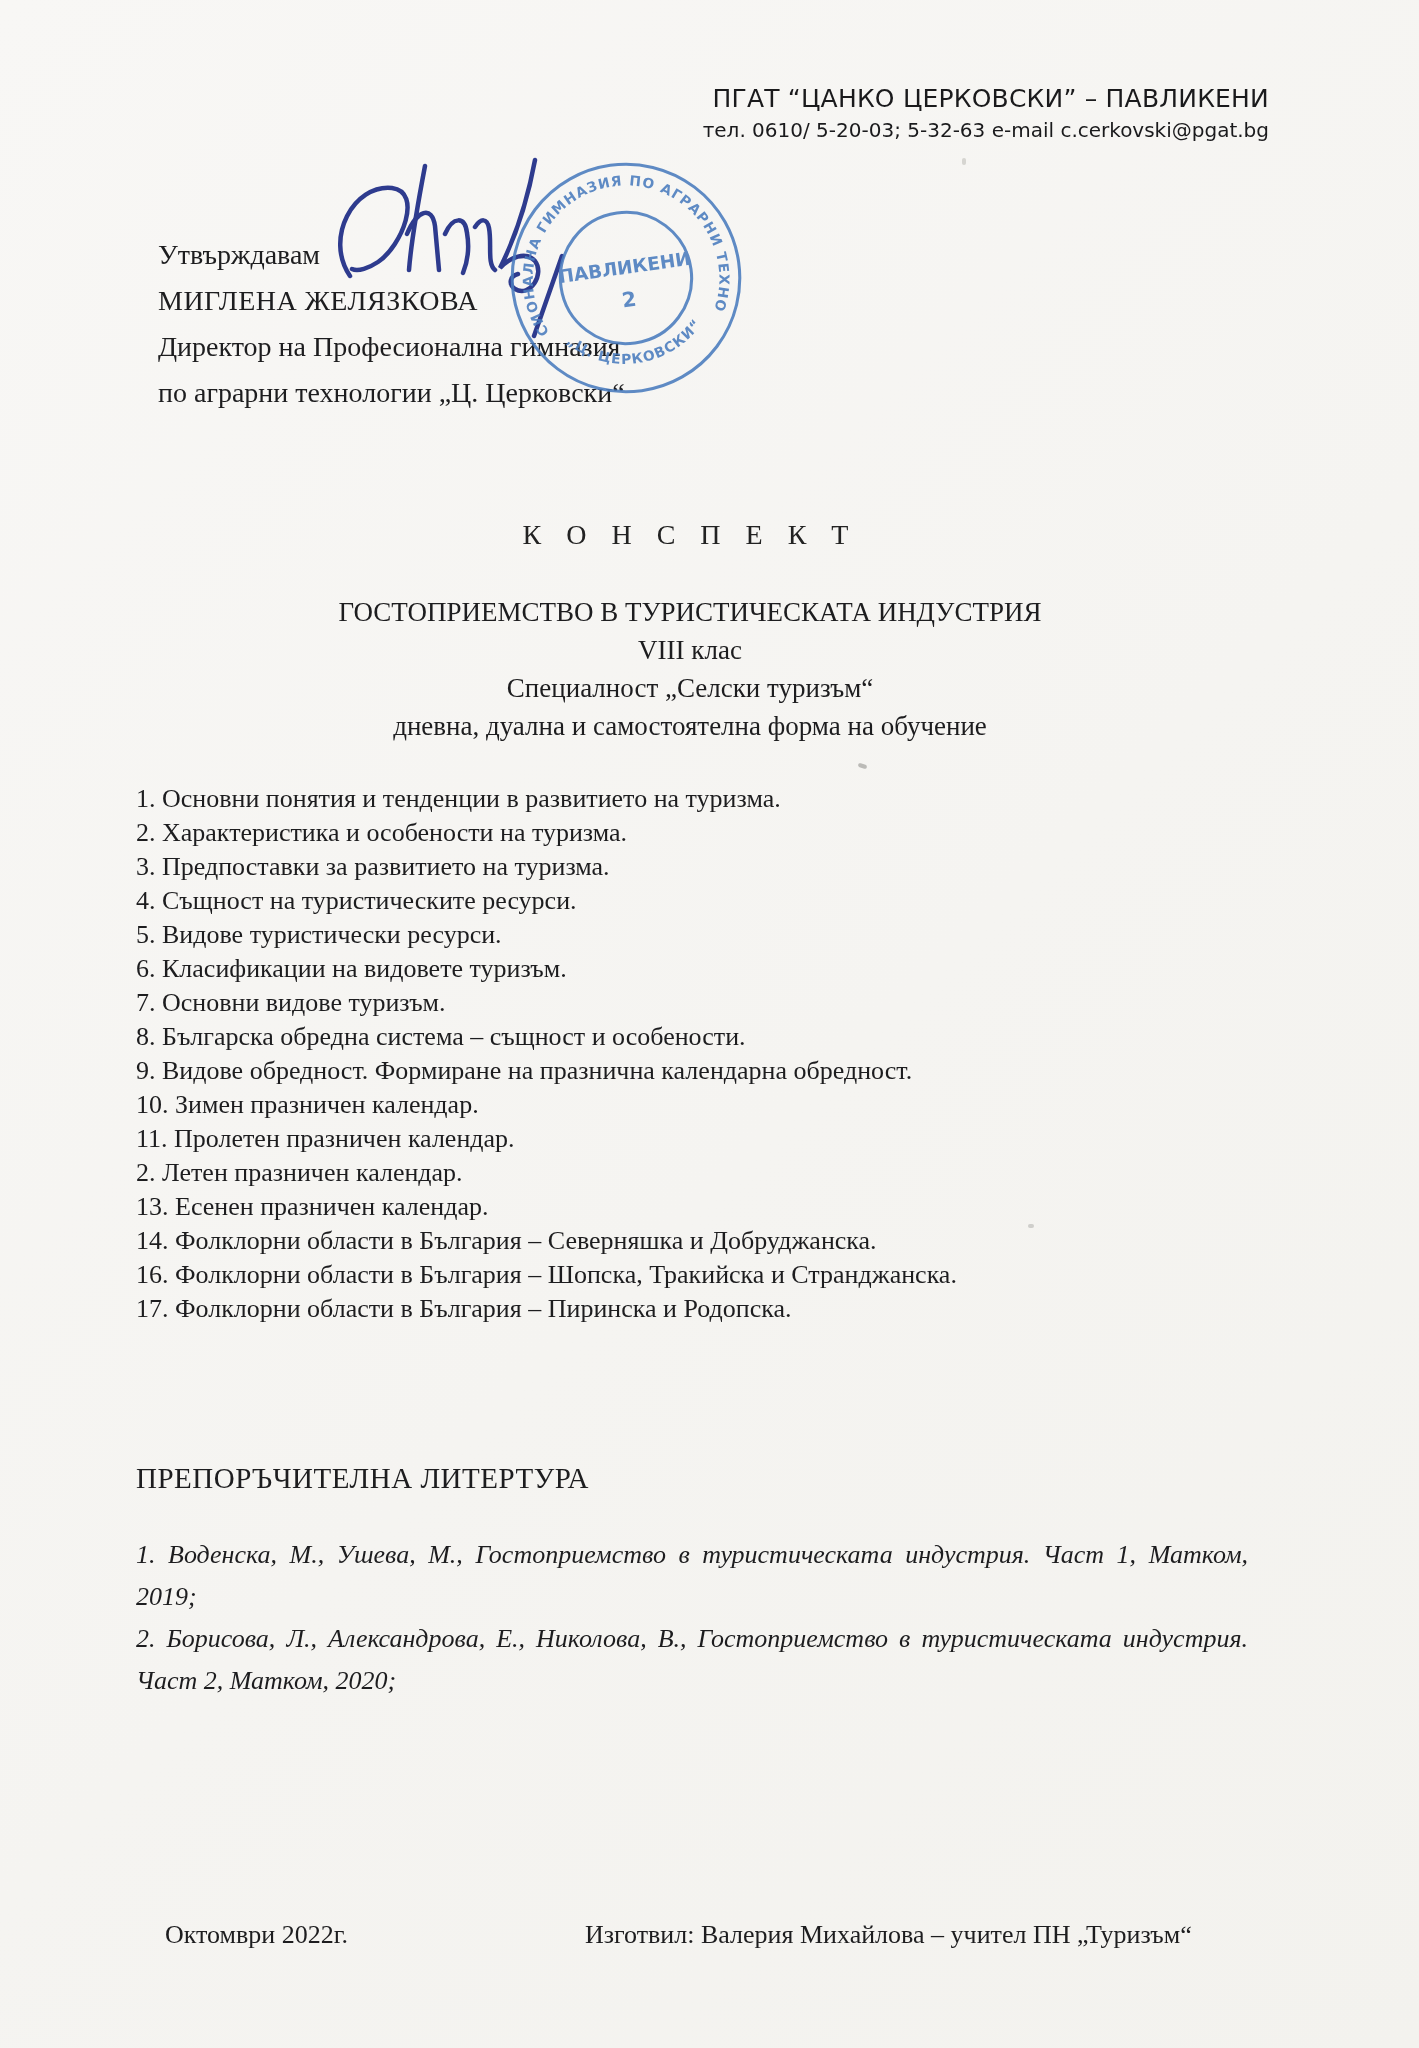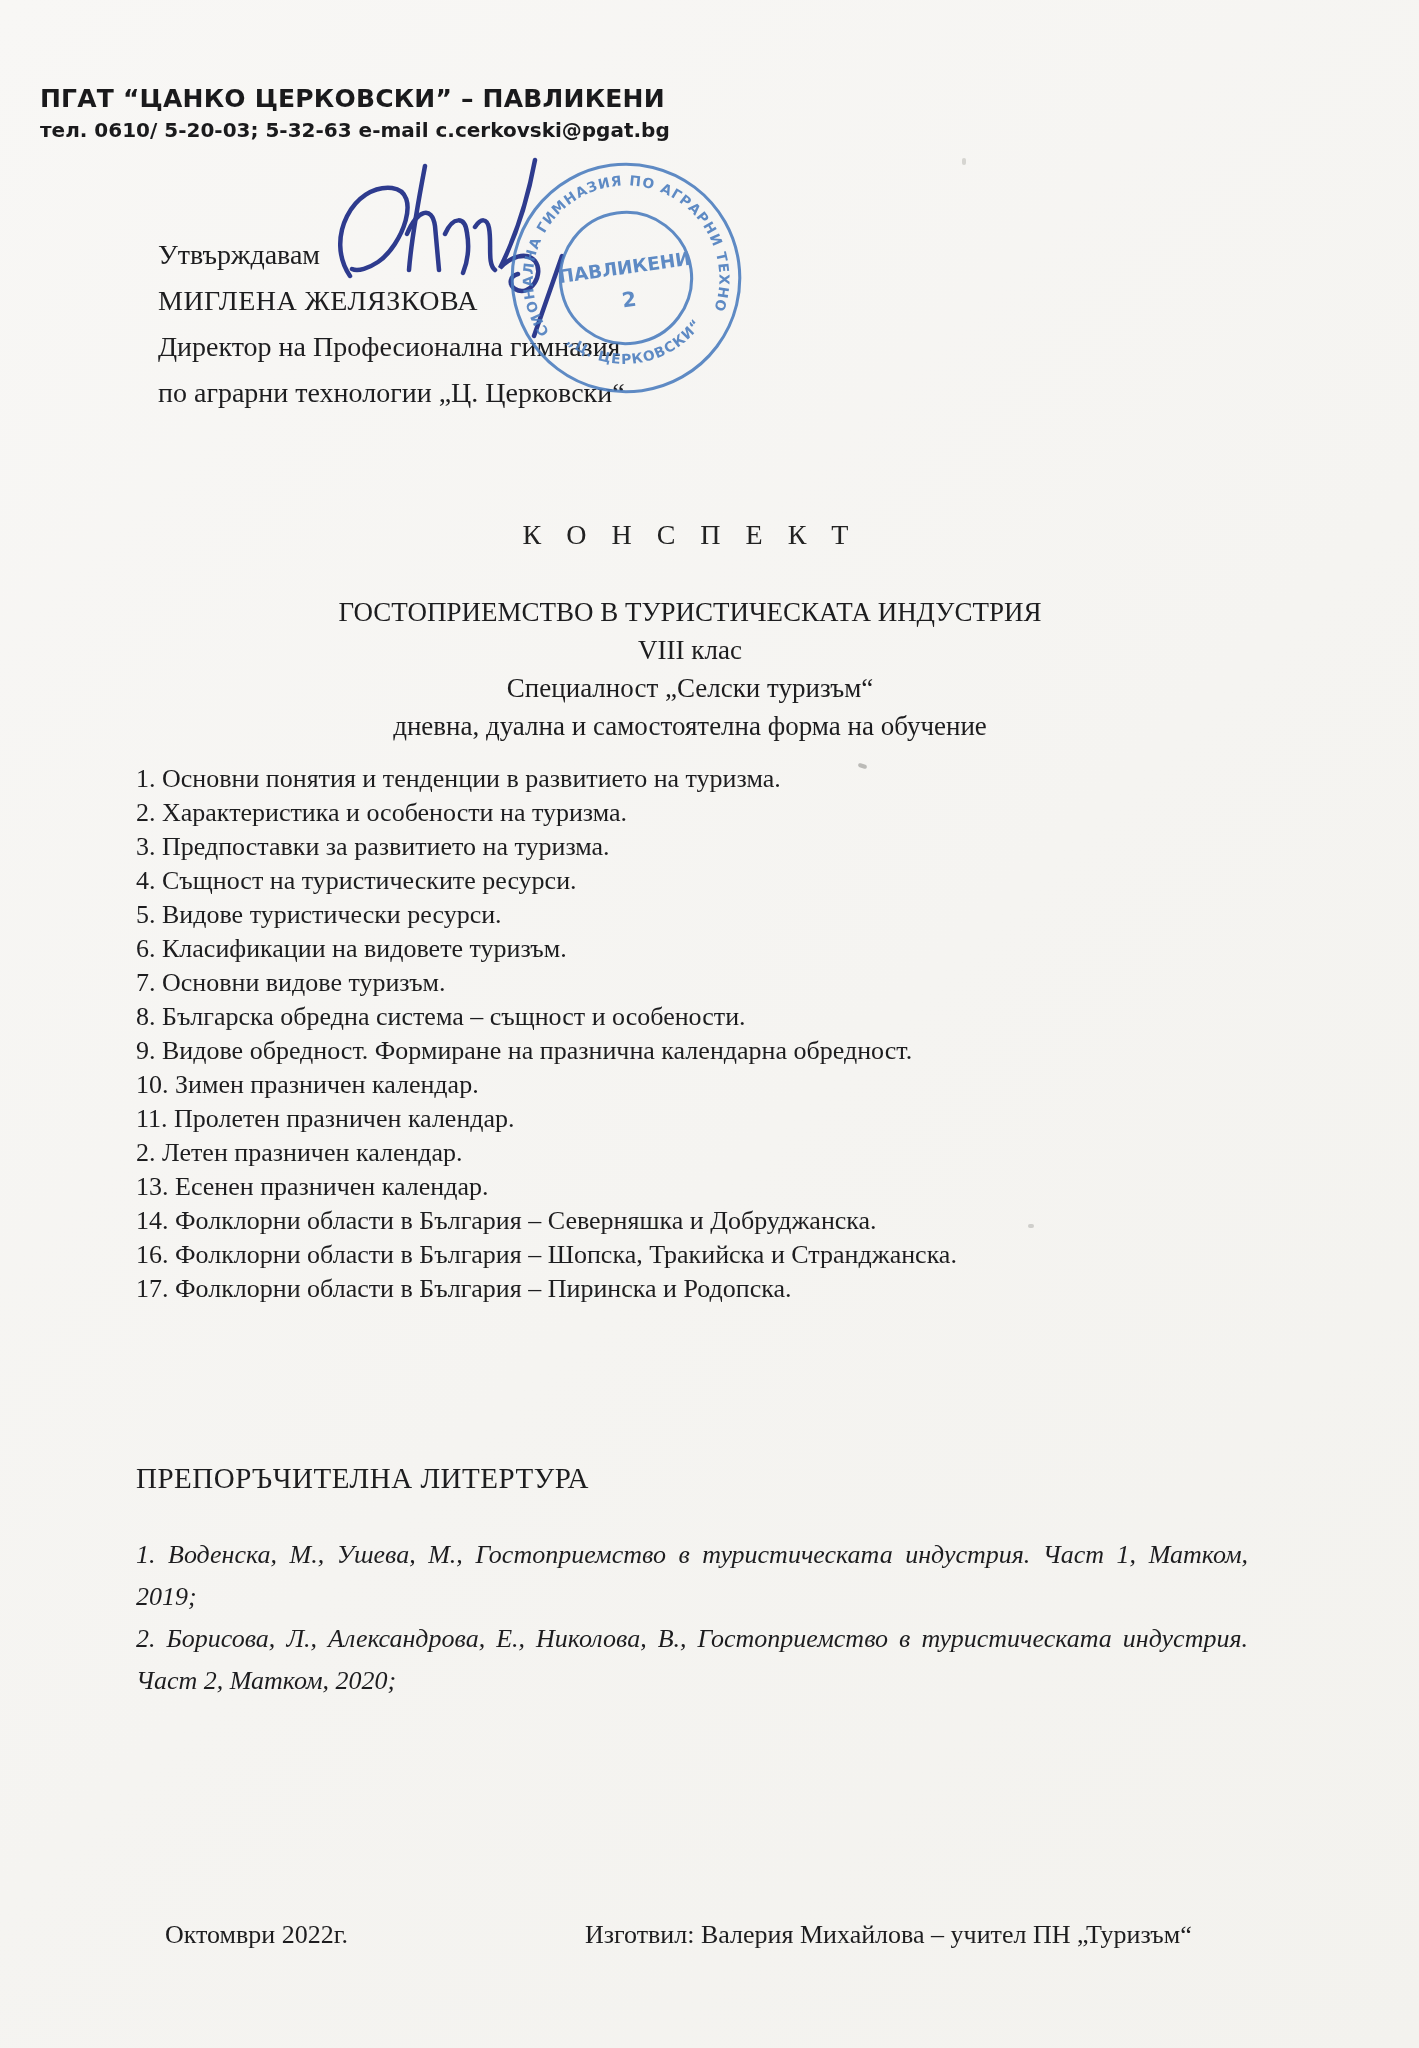--- a/index.html
+++ b/index.html
@@ -7,38 +7,38 @@
     position:relative;
     width:1419px;height:2048px;
     margin:0 auto;
     background:linear-gradient(135deg,#f8f7f5 0%,#f5f4f1 55%,#f3f2ee 100%);
     font-family:"Liberation Serif", serif;
     color:#1d1d1f;
     overflow:hidden;
     box-shadow:0 0 6px rgba(0,0,0,.25);
   }
   
-  .hdr{position:absolute;left:40px;right:150px;text-align:left;
-       font-family:"DejaVu Sans", sans-serif;font-weight:bold;color:#1a1a1c;}
+  .hdr{position:absolute;left:40px;right:150px;text-align:right;
+       font-family:"DejaVu Sans", sans-serif;font-weight:normal;color:#1a1a1c;}
   .hdr1{top:84px;font-size:25px;letter-spacing:.2px;}
   .hdr2{top:118px;font-size:20px;}
   
   .approval{position:absolute;left:158px;top:232px;font-size:28px;line-height:46px;white-space:nowrap;}
   .approval .name{letter-spacing:.5px;}
   
   .sig{position:absolute;left:328px;top:138px;width:260px;height:205px;}
   
   .stamp{position:absolute;left:503px;top:155px;width:246px;height:246px;opacity:.88;}
   
   .title{position:absolute;left:135px;width:1110px;top:519px;text-align:center;
          font-size:28px;letter-spacing:9px;color:#222;}
   .subject{position:absolute;left:135px;width:1110px;top:593px;text-align:center;
            font-size:27px;line-height:38px;}
   
-  .topics{position:absolute;left:136px;top:762px;font-size:26px;line-height:34px;white-space:nowrap;}
+  .topics{position:absolute;left:136px;top:782px;font-size:26px;line-height:34px;white-space:nowrap;}
   
   .lit-heading{position:absolute;left:136px;top:1462px;font-size:29px;letter-spacing:.5px;}
   .lit{position:absolute;left:136px;top:1534px;width:1112px;font-size:26px;line-height:42px;}
   .lit .lit-item{text-align:justify;font-style:italic;}
   
   .footer-date{position:absolute;left:165px;top:1920px;font-size:26px;}
   .footer-author{position:absolute;left:585px;top:1920px;font-size:26px;}
   
   .speck{position:absolute;background:#8a8a86;border-radius:2px;opacity:.55;}
   .sp1{left:858px;top:764px;width:9px;height:4px;transform:rotate(18deg);}

